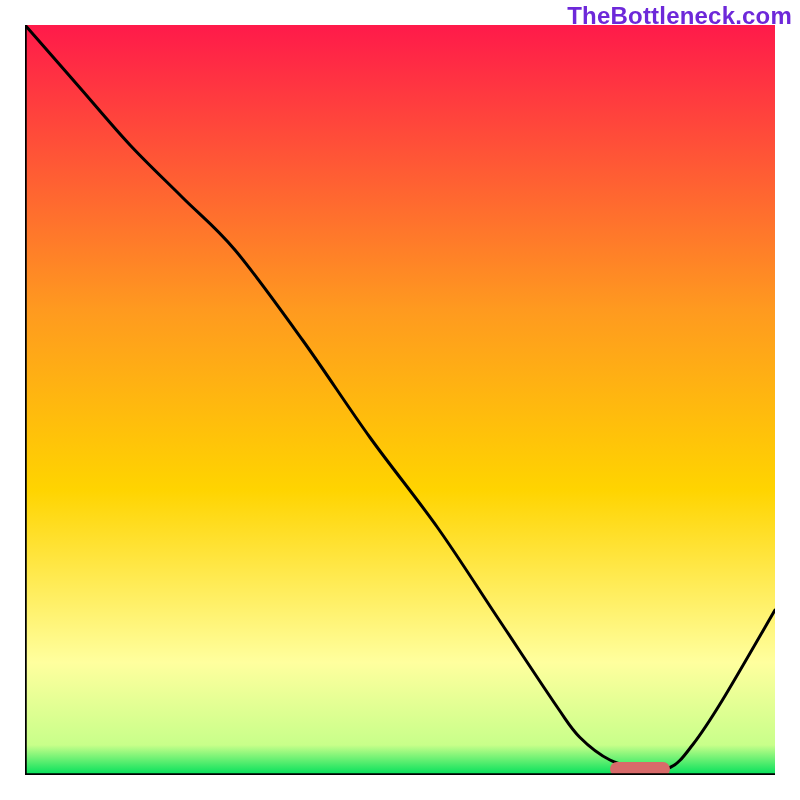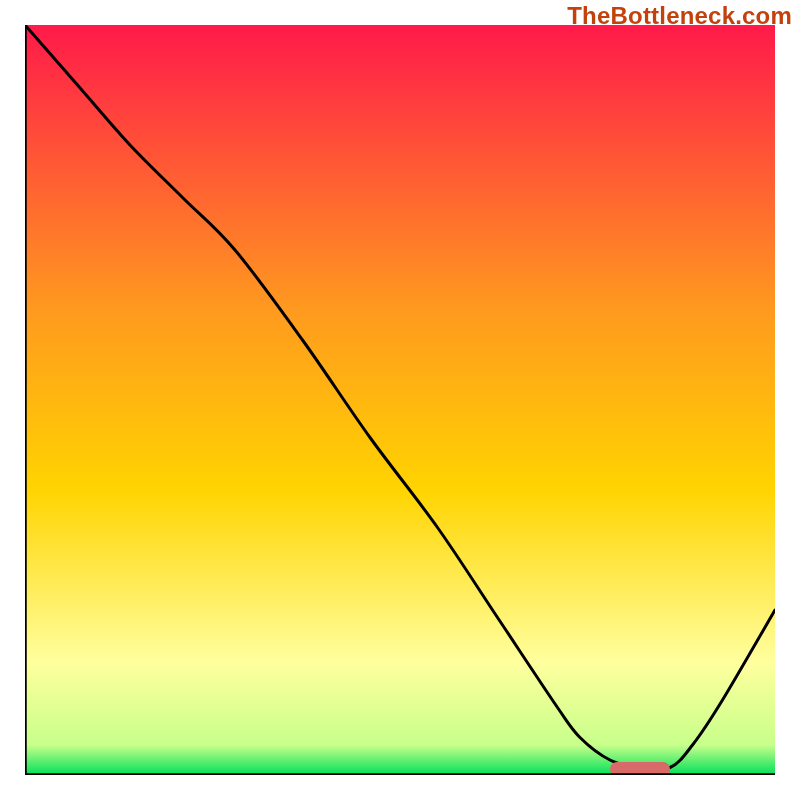--- a/index.html
+++ b/index.html
@@ -5,21 +5,21 @@
   * { margin: 0; padding: 0; box-sizing: border-box; }
   html, body { width: 800px; height: 800px; overflow: hidden; background: #ffffff; }
   .wrap { position: relative; width: 800px; height: 800px; }
   .watermark {
     position: absolute;
     top: 2px;
     right: 8px;
     font-family: Arial, Helvetica, sans-serif;
     font-size: 24px;
     font-weight: bold;
-    color: #c2410c;
+    color: #6d28d9;
     letter-spacing: 0.2px;
   }
   svg.plot { position: absolute; left: 25px; top: 25px; width: 750px; height: 750px; display:block; }
 </style>
 </head>
 <body>
 <div class="wrap">
 
   <svg class="plot" viewBox="0 0 750 750" preserveAspectRatio="none">
     <defs>

